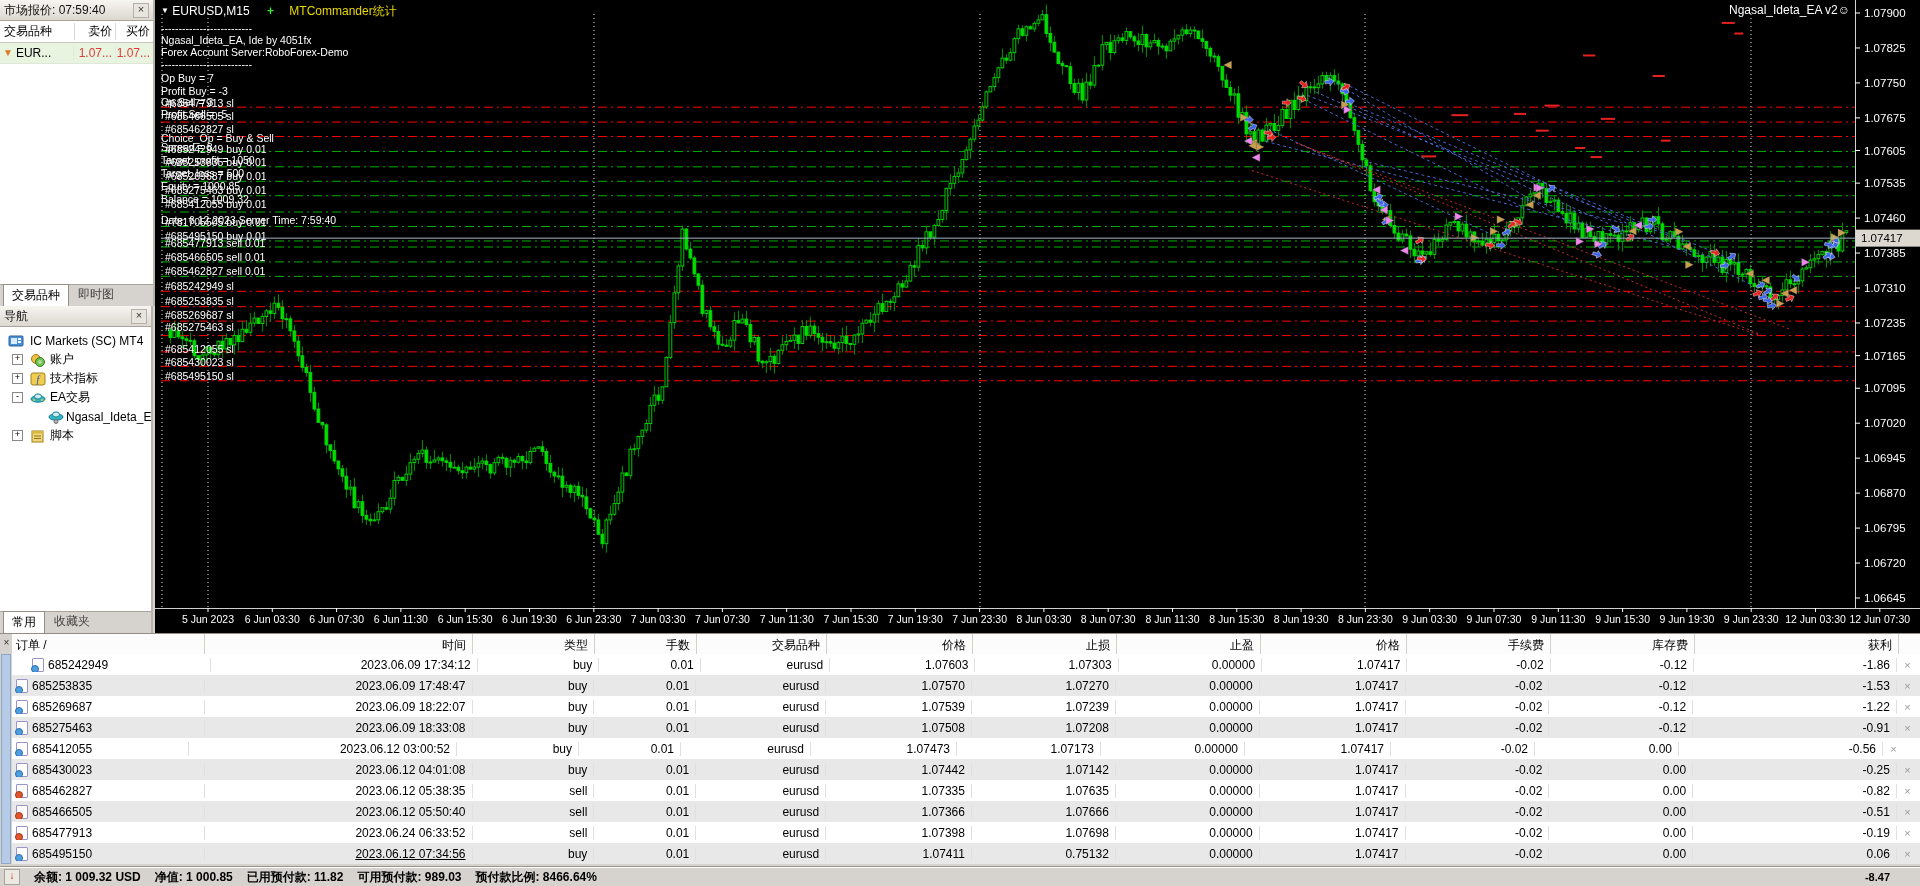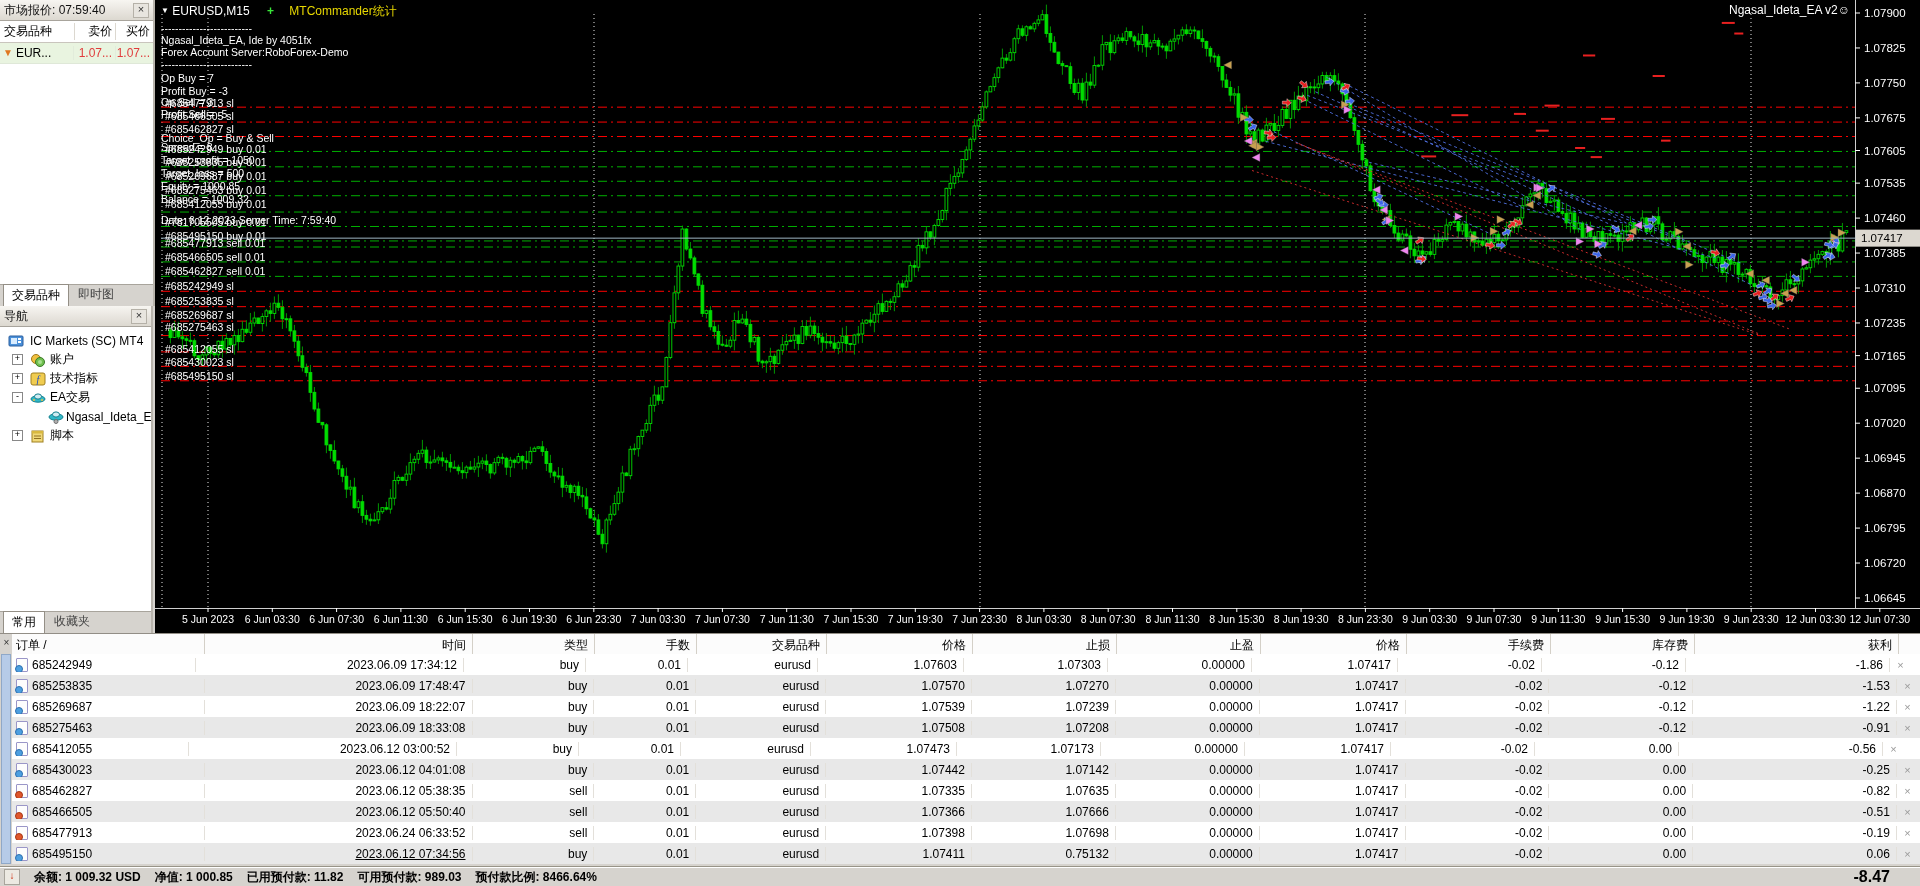--- a/index.html
+++ b/index.html
@@ -57,21 +57,21 @@
   .row-close{color:#999;font-size:11px;text-align:center;border-right:none;}
   .doc-icon{display:inline-block;position:relative;width:10px;height:12px;background:#fdfdfd;border:1px solid #9a96c8;border-radius:1px;}
   .doc-icon::after{content:"";position:absolute;left:-2px;bottom:-2px;width:6px;height:6px;border-radius:50%;}
   .doc-icon.buy::after{background:#4d9fe0;border:1px solid #2d6faf;}
   .doc-icon.sell::after{background:#e0572d;border:1px solid #a83614;}
   #status-bar{position:absolute;left:0;bottom:0;width:1920px;height:19px;background:#d6d3ce;border-top:1px solid #fff;
     box-shadow:0 -1px 0 #989488;display:flex;align-items:center;gap:14px;padding-left:4px;box-sizing:border-box;}
   #status-bar .sb-item{font-weight:bold;font-size:12px;white-space:nowrap;}
   #sb-icon{width:14px;height:14px;background:#ece9e2;border:1px solid #a8a49c;color:#cc2200;font-weight:bold;
     font-size:10px;line-height:12px;text-align:center;}
-  #sb-total{margin-left:auto;margin-right:30px;font-weight:bold;font-size:16px;}
+  #sb-total{margin-left:auto;margin-right:30px;font-weight:bold;font-size:11px;}
 </style>
 </head>
 <body>
 
 <div id="root">
 
   <div id="market-watch">
     <div class="panel-title">
       <span>市场报价: 07:59:40</span>
       <span class="close">×</span>
@@ -1303,21 +1303,21 @@
         <div class="th-cell" style="width: 144px;">止损</div>
         <div class="th-cell" style="width: 144px;">止盈</div>
         <div class="th-cell" style="width: 146px;">价格</div>
         <div class="th-cell" style="width: 144px;">手续费</div>
         <div class="th-cell" style="width: 144px;">库存费</div>
         <div class="th-cell" style="width: 204px;">获利</div>
       </div>
     <div id="term-strip"></div>
     <div id="term-rows">
         <div class="t-row">
-          <div class="t-cell left" style="width: 184px;">
+          <div class="t-cell left" style="width: 184px; margin-left: 16px;">
             <span class="doc-icon buy"></span>
             <span>685242949</span>
           </div>
           <div class="t-cell" style="width: 268px;">2023.06.09 17:34:12</div>
           <div class="t-cell" style="width: 122px;">buy</div>
           <div class="t-cell" style="width: 102px;">0.01</div>
           <div class="t-cell" style="width: 130px;">eurusd</div>
           <div class="t-cell" style="width: 146px;">1.07603</div>
           <div class="t-cell" style="width: 144px;">1.07303</div>
           <div class="t-cell" style="width: 144px;">0.00000</div>

